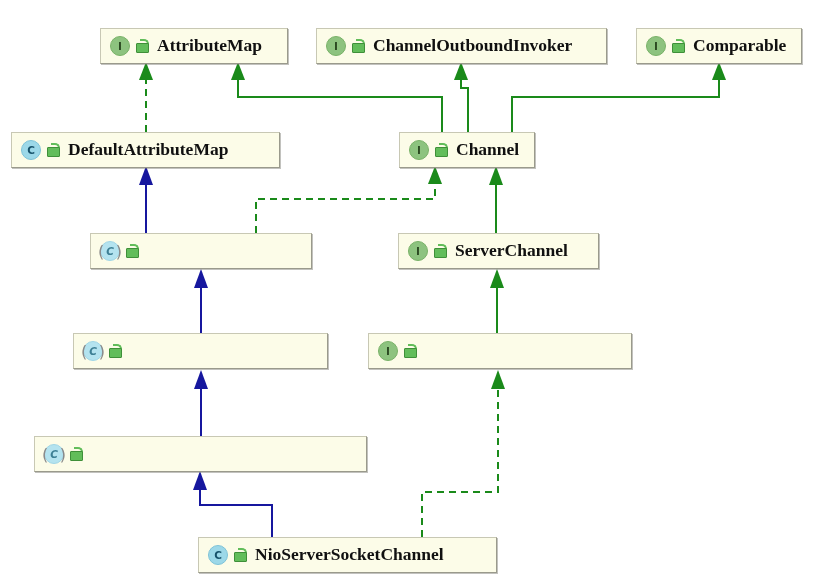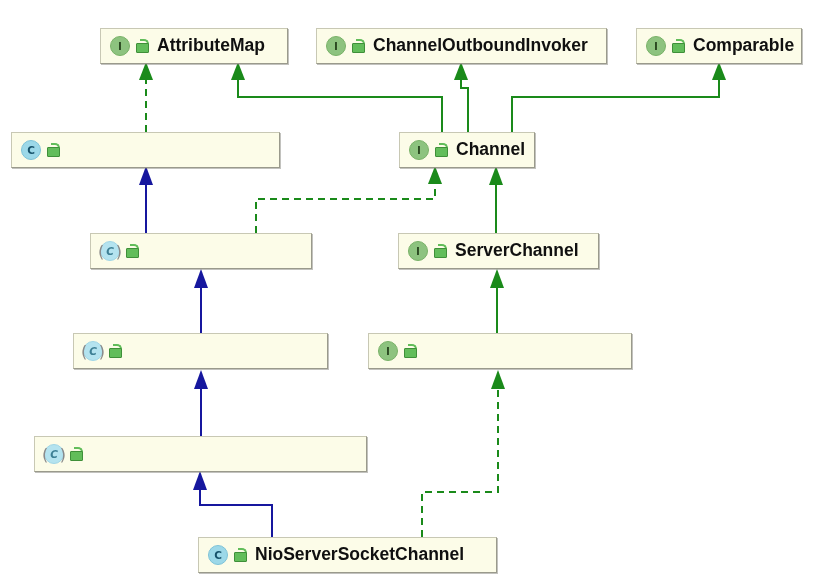--- a/index.html
+++ b/index.html
@@ -29,21 +29,21 @@
     padding:0 11px 0 8px;
     white-space:nowrap;
   }
   .node .label{
     font-size:17.5px;
     font-weight:bold;
     color:#101010;
     letter-spacing:0px;
     line-height:1;
     margin-left:9px;
-    font-family:Liberation Sans, sans-serif;
+    font-family:Liberation Serif, serif;
   }
 
   
   .tico{
     position:relative;
     width:22px;height:22px;
     flex:0 0 22px;
     display:flex;align-items:center;justify-content:center;
   }
   .tico .disc{
@@ -185,20 +185,21 @@
   </div>
 
   <div class="node" style="left:11px;top:132px;width:269px;">
     <span class="tico cls">
       <span class="disc">C</span>
       </span>
     <span class="lock">
       <span class="shackle"></span>
         <span class="body"></span>
       </span>
+    <span class="label">DefaultAttributeMap</span>
   </div>
 
   <div class="node" style="left:399px;top:132px;width:136px;">
     <span class="tico iface">
       <span class="disc">I</span>
       </span>
     <span class="lock">
       <span class="shackle"></span>
         <span class="body"></span>
       </span>

